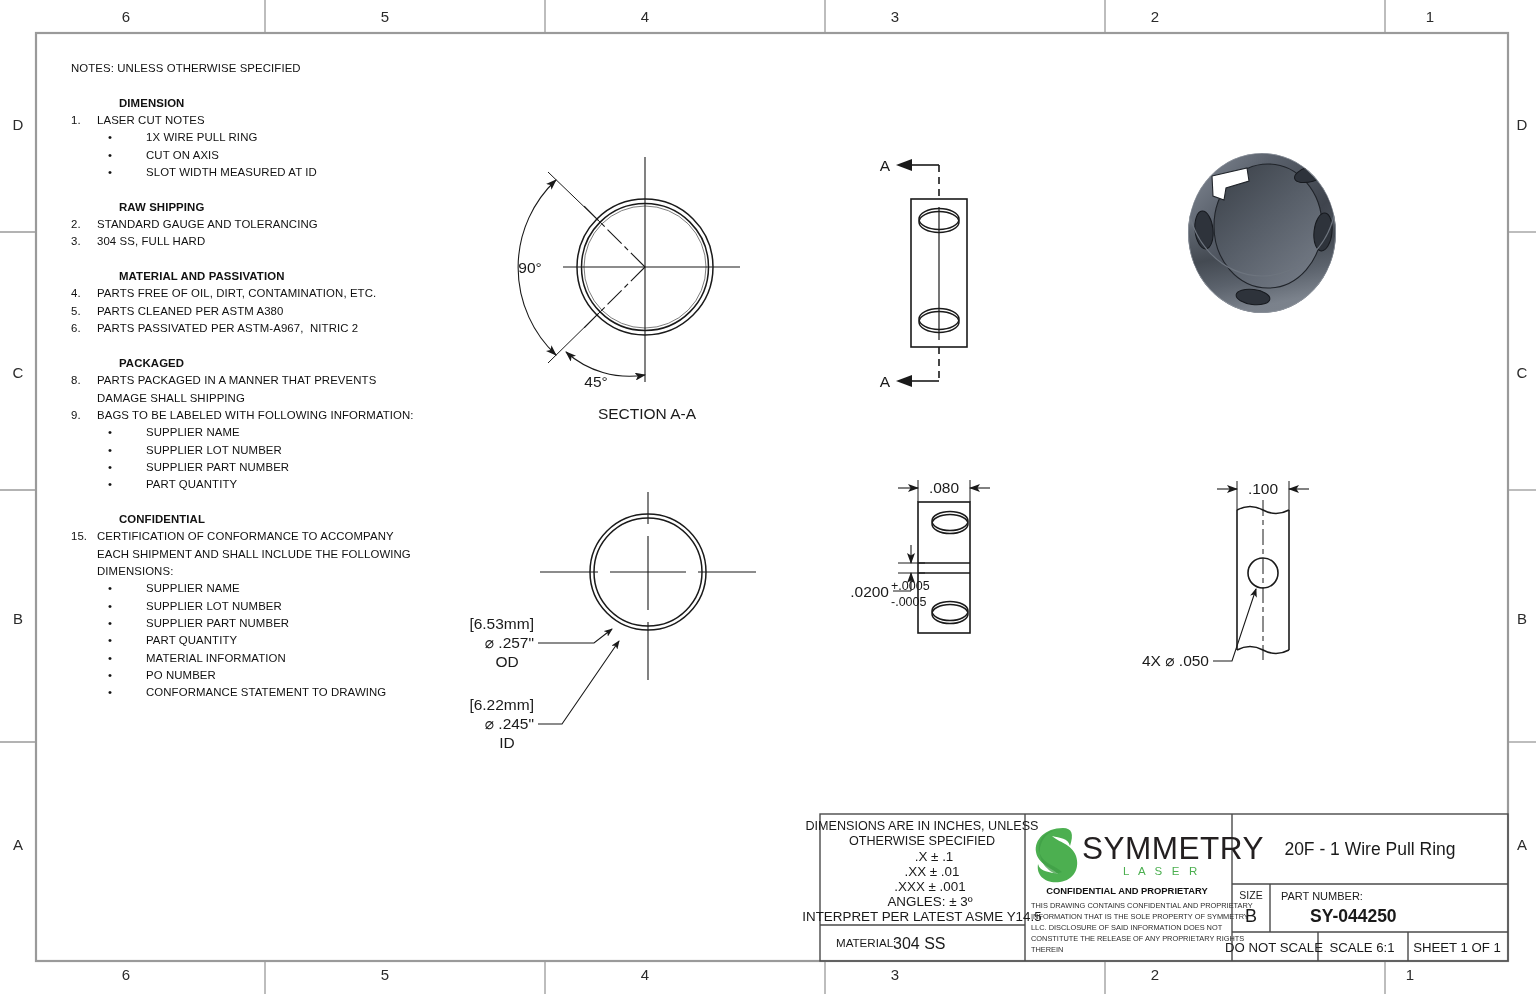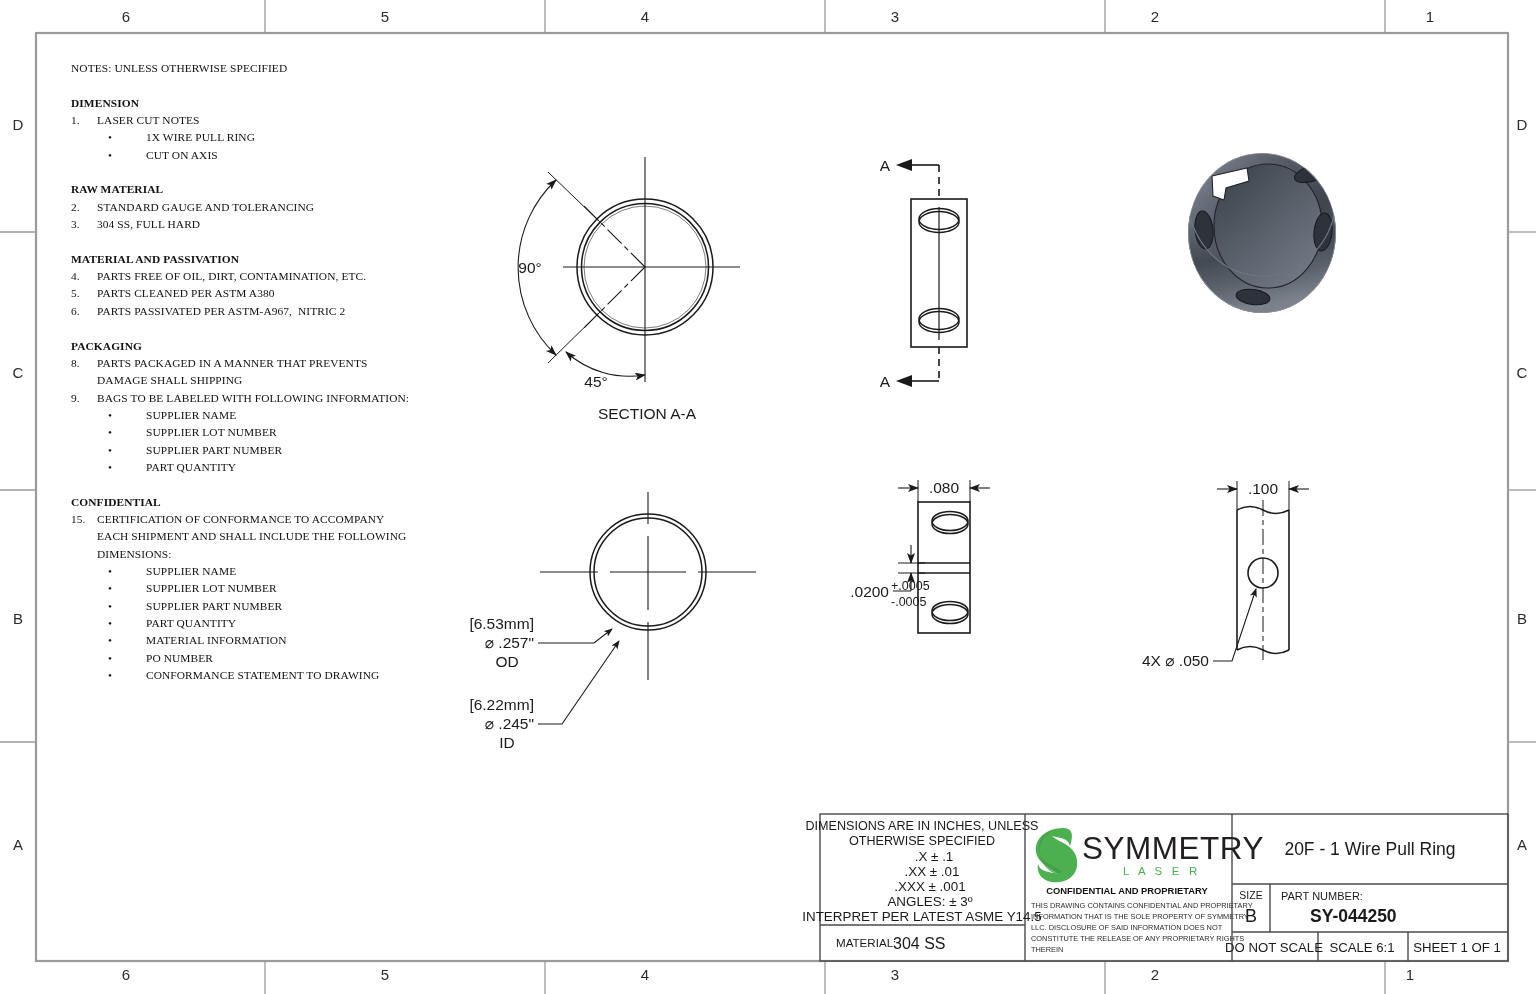--- a/index.html
+++ b/index.html
@@ -27,28 +27,29 @@
     font-size: 15px;
     color: #2b2b2b;
     text-align: center;
     user-select: none;
   }
   .notes {
     position: absolute;
     left: 71px;
     top: 60px;
     width: 420px;
-    font-family: Liberation Serif, serif;
+    font-family: Liberation Sans, sans-serif;
     font-size: 11.4px;
     color: #111;
     line-height: 17.35px;
     letter-spacing: 0.1px;
   }
   .notes .hdr {
     font-weight: bold;
+    margin-left: 48px;
   }
   .notes .blank {
     height: 17.35px;
   }
   .nrow {
     display: block;
     white-space: pre;
   }
   .num {
     display: inline-block;
@@ -374,31 +375,32 @@
   <div class="zone-label" style="left:1508px;top:836px;width:28px;">A</div>
 
   
   <div class="notes" id="notes-block">
       <div class="nrow">NOTES: UNLESS OTHERWISE SPECIFIED</div>
       <div class="blank"></div>
       <div class="nrow hdr">DIMENSION</div>
       <div class="nrow"><span class="num">1.</span>LASER CUT NOTES</div>
       <div class="bullet-row"><span class="bdot">•</span>1X WIRE PULL RING</div>
       <div class="bullet-row"><span class="bdot">•</span>CUT ON AXIS</div>
+      <div class="bullet-row"><span class="bdot">•</span>SLOT WIDTH MEASURED AT ID</div>
       <div class="blank"></div>
-      <div class="nrow hdr">RAW MATERIAL</div>
+      <div class="nrow hdr">RAW SHIPPING</div>
       <div class="nrow"><span class="num">2.</span>STANDARD GAUGE AND TOLERANCING</div>
       <div class="nrow"><span class="num">3.</span>304 SS, FULL HARD</div>
       <div class="blank"></div>
       <div class="nrow hdr">MATERIAL AND PASSIVATION</div>
       <div class="nrow"><span class="num">4.</span>PARTS FREE OF OIL, DIRT, CONTAMINATION, ETC.</div>
       <div class="nrow"><span class="num">5.</span>PARTS CLEANED PER ASTM A380</div>
       <div class="nrow"><span class="num">6.</span>PARTS PASSIVATED PER ASTM-A967,  NITRIC 2</div>
       <div class="blank"></div>
-      <div class="nrow hdr">PACKAGING</div>
+      <div class="nrow hdr">PACKAGED</div>
       <div class="nrow"><span class="num">8.</span>PARTS PACKAGED IN A MANNER THAT PREVENTS</div>
       <div class="cont">DAMAGE SHALL SHIPPING</div>
       <div class="nrow"><span class="num">9.</span>BAGS TO BE LABELED WITH FOLLOWING INFORMATION:</div>
       <div class="bullet-row"><span class="bdot">•</span>SUPPLIER NAME</div>
       <div class="bullet-row"><span class="bdot">•</span>SUPPLIER LOT NUMBER</div>
       <div class="bullet-row"><span class="bdot">•</span>SUPPLIER PART NUMBER</div>
       <div class="bullet-row"><span class="bdot">•</span>PART QUANTITY</div>
       <div class="blank"></div>
       <div class="nrow hdr">CONFIDENTIAL</div>
       <div class="nrow"><span class="num">15.</span>CERTIFICATION OF CONFORMANCE TO ACCOMPANY</div>

